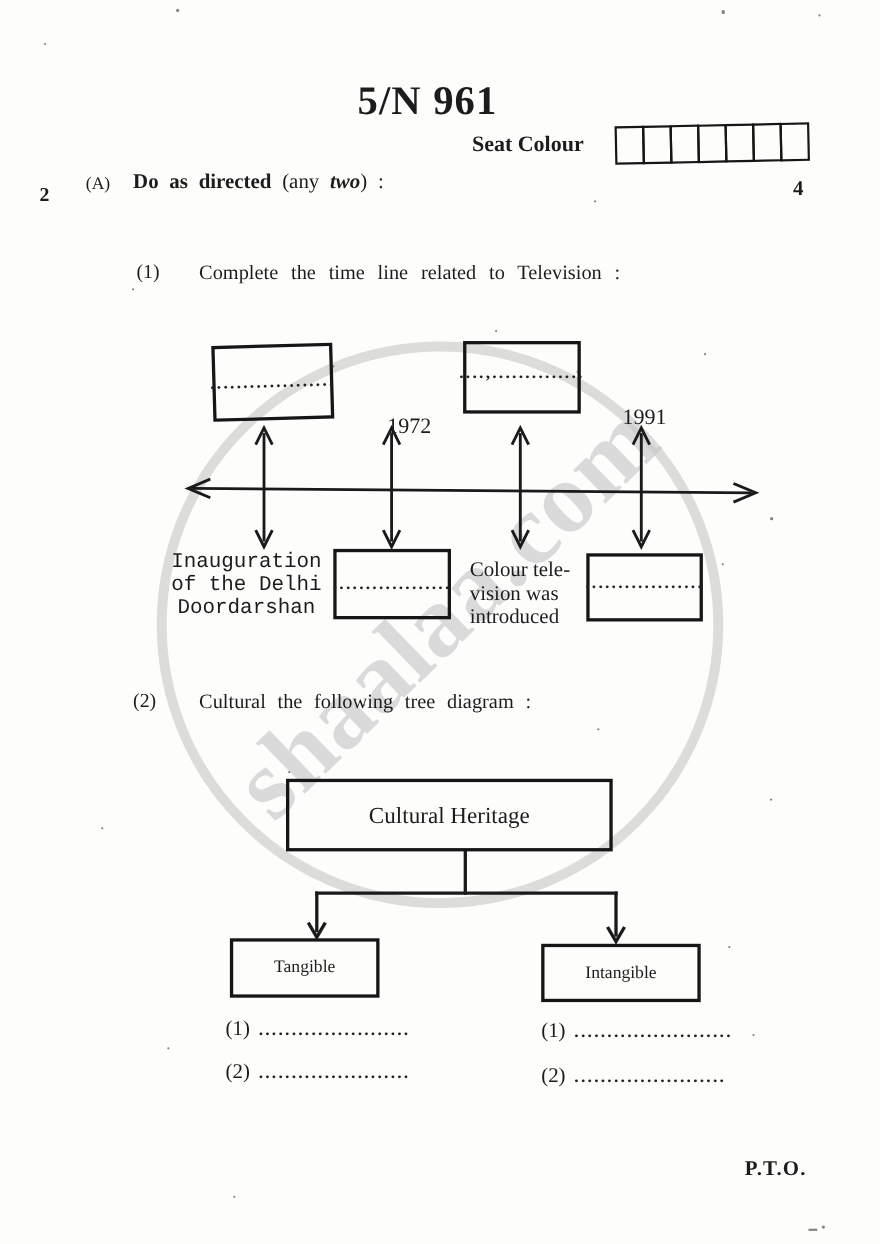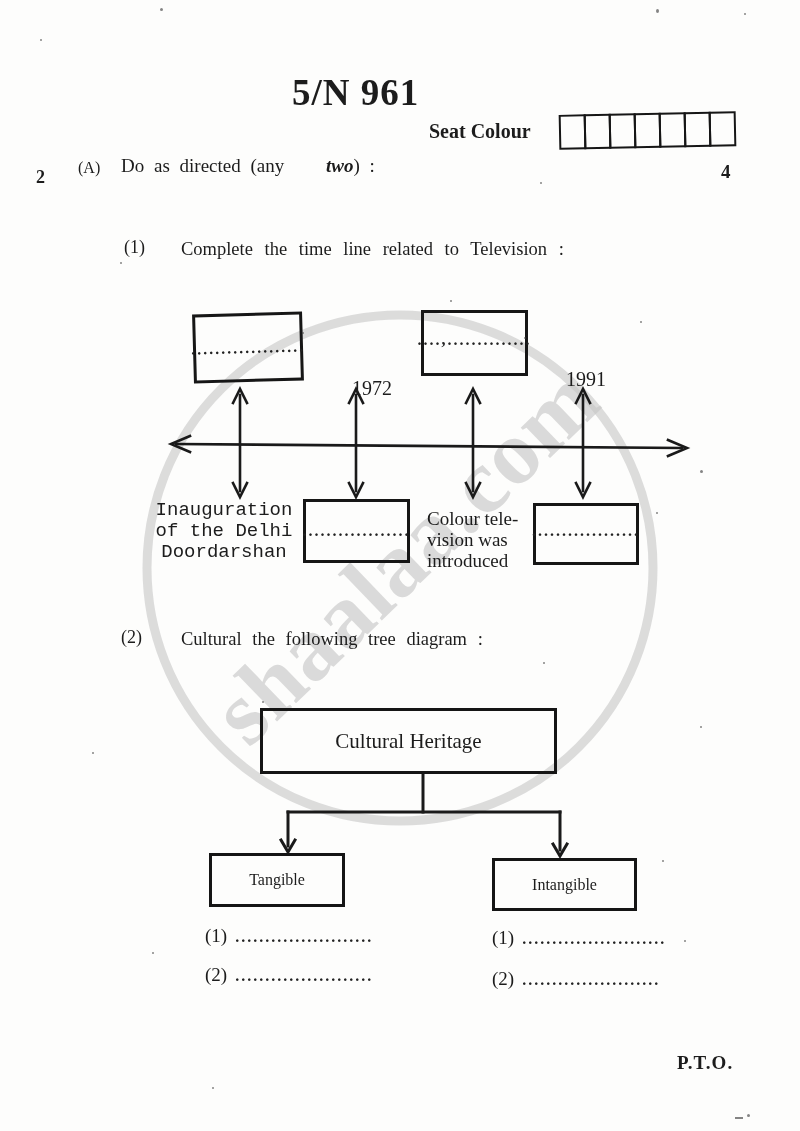--- a/index.html
+++ b/index.html
@@ -2,22 +2,22 @@
 <html><head>
 <meta charset="utf-8">
 <style>
   html,body{margin:0;padding:0;background:#e9e9e9;}
   .page{
     position:relative;width:800px;height:1131px;margin:0 auto;
     background:#fdfdfc;overflow:hidden;
     font-family:"Liberation Serif","DejaVu Serif",serif;color:#1c1c1c;
   }
   .abs{position:absolute;}
-  .b{font-weight:normal;text-align:right;}
-  .bi{font-weight:bold;font-style:italic;margin-left:32px;}
+  .b{font-weight:bold;text-align:right;}
+  .bi{font-weight:bold;font-style:italic;}
 
   
   .wm-layer{position:absolute;inset:0;z-index:1;pointer-events:none;}
   .wm-text{
     position:absolute;left:55px;top:495px;width:700px;height:120px;
     transform:rotate(-44deg);transform-origin:50% 50%;
     font-size:92px;line-height:120px;text-align:center;font-weight:bold;
     color:#c6c6c6;opacity:.62;letter-spacing:1px;white-space:nowrap;
   }
   
@@ -97,21 +97,21 @@
       <line x1="288" y1="812" x2="560" y2="812"></line>
       <line x1="288" y1="812" x2="288" y2="846"></line>
       <polyline points="281,840 288,852 295,840"></polyline>
       <line x1="560" y1="812" x2="560" y2="850"></line>
       <polyline points="553,844 560,856 567,844"></polyline>
     </g>
   </svg>
 
   <div class="content">
 
-    <div class="abs page-title" style="left:292px;top:74px;text-align:right;">5/N 961</div>
+    <div class="abs page-title" style="left:325px;top:74px;text-align:right;">5/N 961</div>
 
     <div class="abs seat-label" style="left:429px;top:120px;">Seat Colour</div>
     <div class="abs seat-row" style="left:561px;top:113px;">
         <div class="seat-cell"></div>
         <div class="seat-cell"></div>
         <div class="seat-cell"></div>
         <div class="seat-cell"></div>
         <div class="seat-cell"></div>
         <div class="seat-cell"></div>
         <div class="seat-cell"></div>

